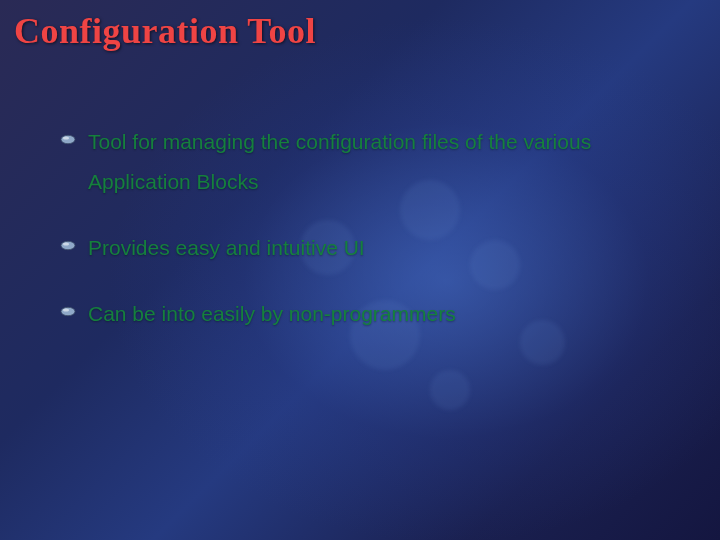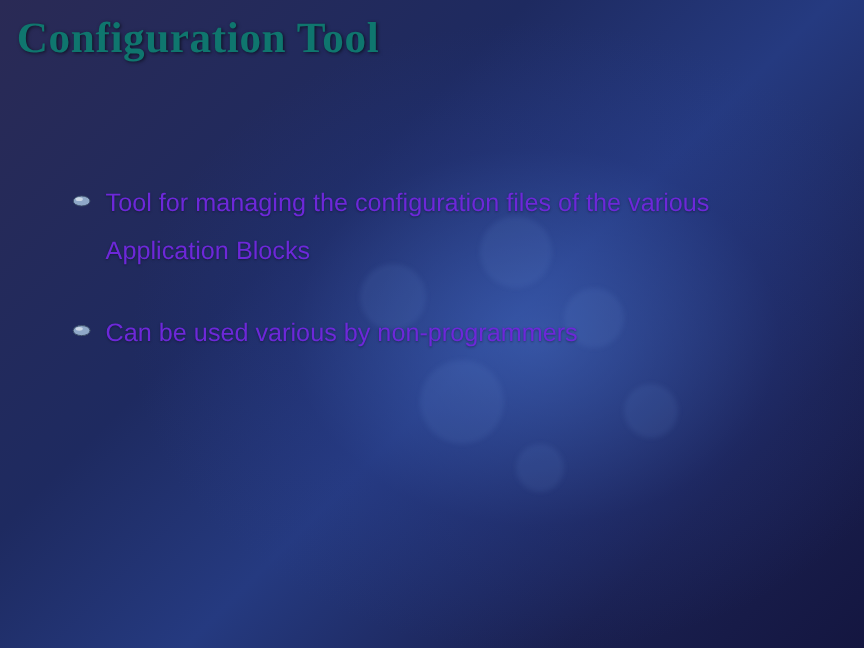--- a/index.html
+++ b/index.html
@@ -17,41 +17,40 @@
   .b2 { width:50px; height:50px; left:470px; top:240px; }
   .b3 { width:70px; height:70px; left:350px; top:300px; }
   .b4 { width:45px; height:45px; left:520px; top:320px; }
   .b5 { width:55px; height:55px; left:300px; top:220px; }
   .b6 { width:40px; height:40px; left:430px; top:370px; }
 
   .title {
     font-family: Georgia, "Times New Roman", serif;
     font-size: 36px;
     font-weight: 700;
-    color: #0f766e;
+    color: #ef4444;
     text-shadow: 1px 1px 3px rgba(0,0,0,0.6);
     padding: 10px 0 0 14px;
     letter-spacing: 0.5px;
   }
 
   .content {
     padding: 70px 40px 0 60px;
   }
 
   ul { list-style: none; }
 
   li {
     position: relative;
-    color: #6d28d9;
+    color: #15803d;
     font-size: 21px;
     line-height: 1.9;
     padding-left: 28px;
     margin-bottom: 26px;
     text-shadow: 0 1px 2px rgba(0,0,0,0.35);
-    margin-top: 28px;
   }
 
   .bullet-icon {
     position: absolute;
     left: 0;
     top: 12px;
     width: 16px;
     height: 11px;
   }
   .bullet-icon svg { display:block; }
@@ -79,24 +78,25 @@
       </span>
       <span>Tool for managing the configuration files of the various Application Blocks</span>
     </li>
     <li>
       <span class="bullet-icon">
         <svg width="16" height="11" viewBox="0 0 16 11">
             <ellipse cx="8" cy="5.5" rx="7" ry="4.2" fill="#8fa8c8" stroke="#3a4a66" stroke-width="0.8"></ellipse>
             <ellipse cx="6" cy="4" rx="3" ry="1.6" fill="rgba(255,255,255,0.55)"></ellipse>
           </svg>
       </span>
+      <span>Provides easy and intuitive UI</span>
     </li>
     <li>
       <span class="bullet-icon">
         <svg width="16" height="11" viewBox="0 0 16 11">
             <ellipse cx="8" cy="5.5" rx="7" ry="4.2" fill="#8fa8c8" stroke="#3a4a66" stroke-width="0.8"></ellipse>
             <ellipse cx="6" cy="4" rx="3" ry="1.6" fill="rgba(255,255,255,0.55)"></ellipse>
           </svg>
       </span>
-      <span>Can be used various by non-programmers</span>
+      <span>Can be into easily by non-programmers</span>
     </li>
   </ul>
 </div>
 
 </body></html>

